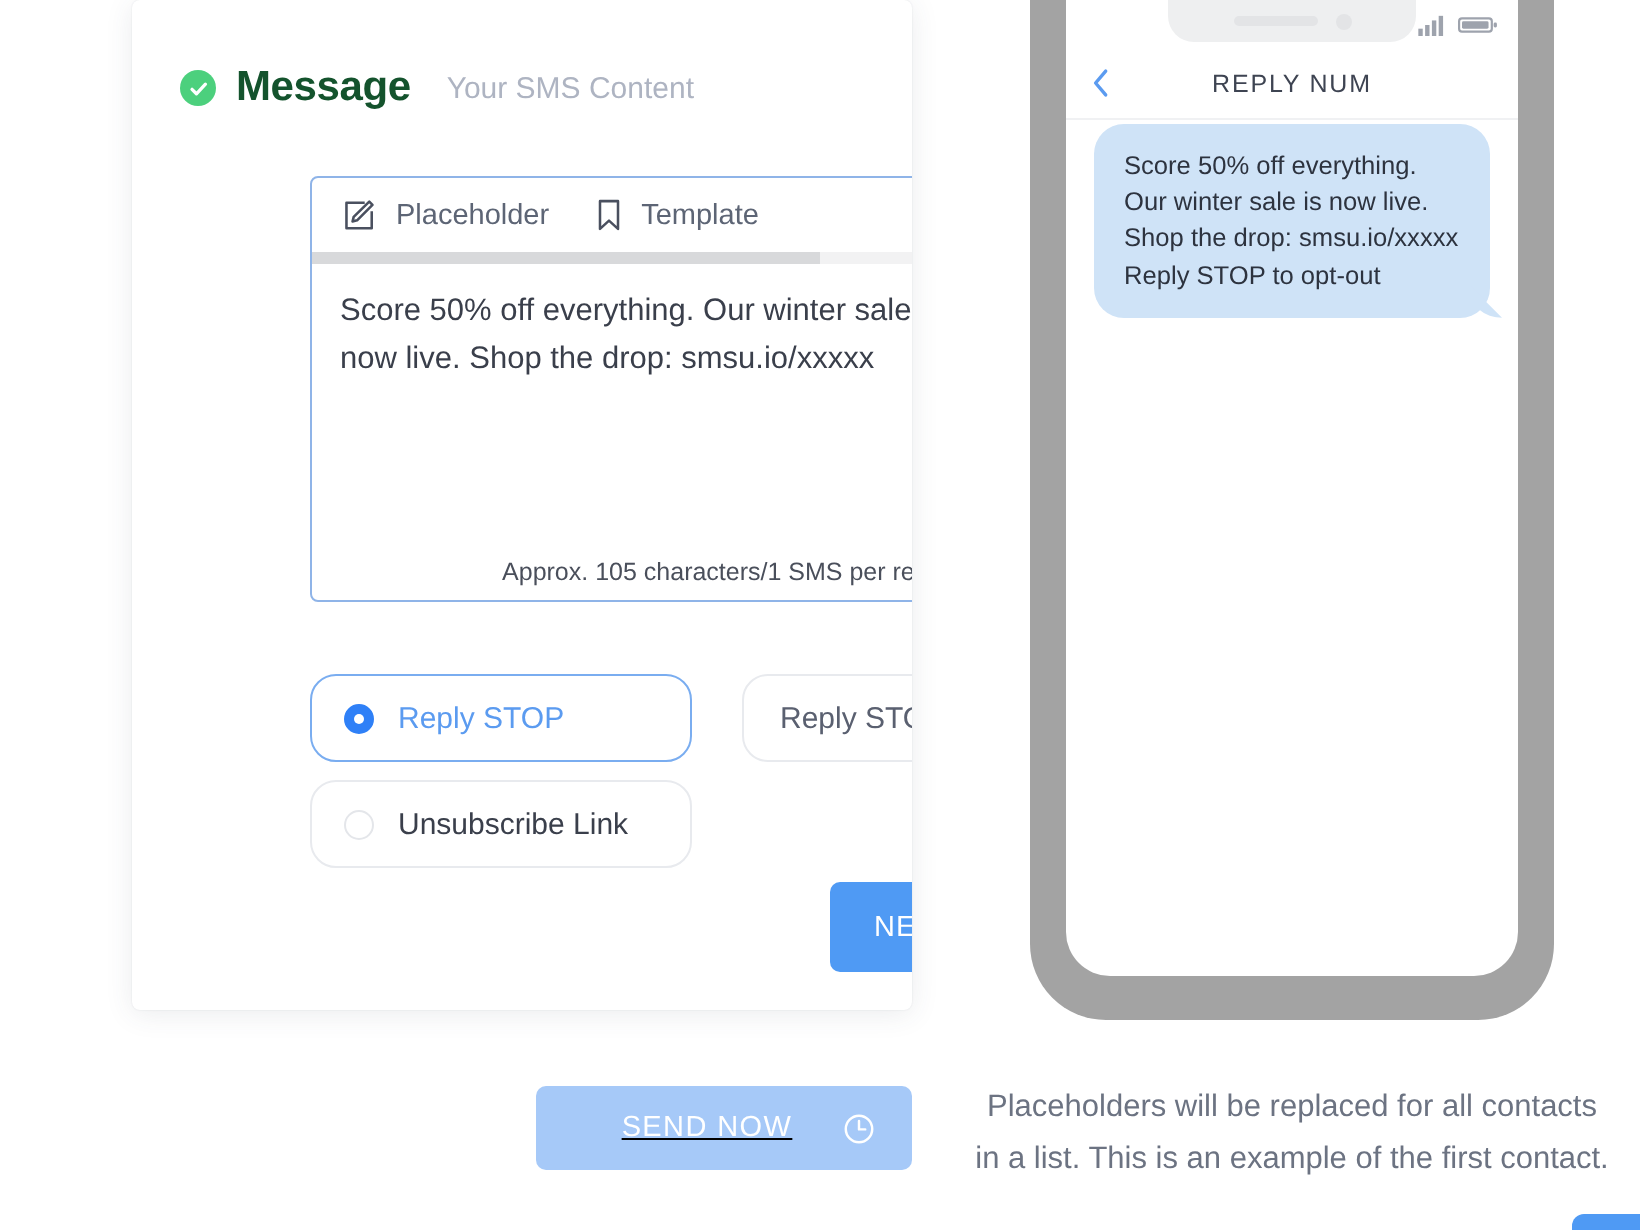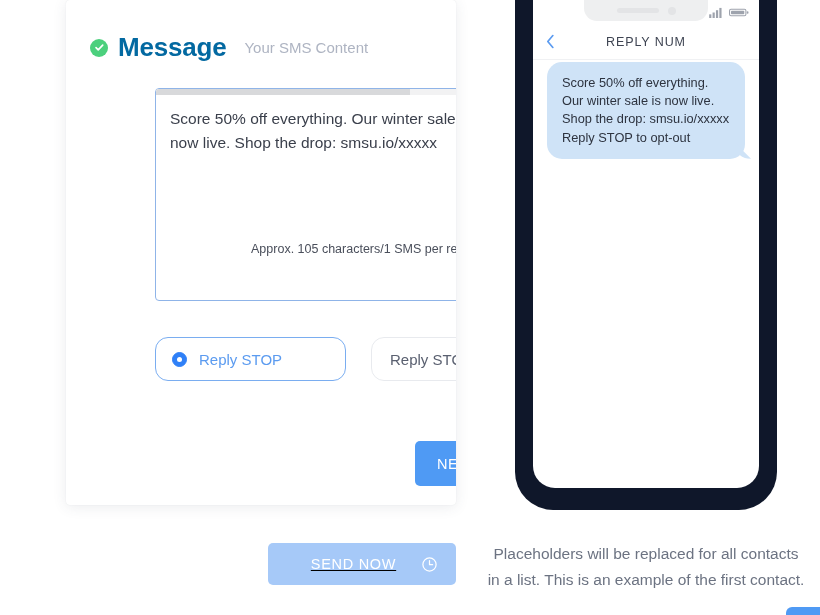--- a/index.html
+++ b/index.html
@@ -48,23 +48,23 @@
     border-radius: 50%;
     background: #4cd07d;
     display: flex;
     align-items: center;
     justify-content: center;
     flex: 0 0 auto;
   }
   .check-badge svg { display:block; }
 
   .title-main {
-    font-size: 26px;
+    font-size: 21px;
     font-weight: 700;
-    color: #0369a1;
+    color: #14532d;
     letter-spacing: -0.2px;
   }
   .title-sub {
     font-size: 15px;
     color: #aeb4c2;
     font-weight: 400;
     margin-left: 8px;
   }
 
   
@@ -241,21 +241,21 @@
   }
   .send-now svg { display:block; }
 
   
   .phone {
     position: absolute;
     left: 515px;
     top: 0px;
     width: 262px;
     height: 510px;
-    background: #0f172a;
+    background: #a3a3a3;
     border-radius: 0 0 38px 38px;
     box-sizing: border-box;
   }
   .phone-screen {
     position: absolute;
     left: 18px;
     top: 0px;
     right: 18px;
     bottom: 22px;
     background: #ffffff;
@@ -395,37 +395,65 @@
         <svg width="11" height="11" viewBox="0 0 12 12">
           <path d="M2.2 6.2 L4.6 8.6 L9.5 3.4" fill="none" stroke="#ffffff" stroke-width="1.8" stroke-linecap="round" stroke-linejoin="round"></path>
         </svg>
       </span>
       <span class="title-main">Message</span>
       <span class="title-sub">Your SMS Content</span>
     </div>
 
     <div class="composer">
 
+      <div class="composer-toolbar">
+
+        <div class="tool-item">
+          <span>
+            <svg width="19" height="19" viewBox="0 0 20 20">
+              <path d="M15.4 3.0 L17.1 4.7 L9.0 12.8 L6.6 13.4 L7.2 11.0 Z" fill="none" stroke="#4a505f" stroke-width="1.35" stroke-linejoin="round"></path>
+              <path d="M13.0 3.6 H3.4 V17.0 H16.7 V8.0" fill="none" stroke="#4a505f" stroke-width="1.35" stroke-linejoin="round"></path>
+            </svg>
+          </span>
+          <span>Placeholder</span>
+        </div>
+
+        <div class="tool-item">
+          <span>
+            <svg width="15" height="19" viewBox="0 0 16 20">
+              <path d="M3.2 2.6 H12.8 V17.4 L8.0 13.0 L3.2 17.4 Z" fill="none" stroke="#4a505f" stroke-width="1.35" stroke-linejoin="round"></path>
+            </svg>
+          </span>
+          <span>Template</span>
+        </div>
+
+        <div class="tool-spacer"></div>
+
+      </div>
 
       <div class="composer-divider">
         <div class="fill" style="width: 74%;"></div>
       </div>
 
       <div class="composer-body">
         <div class="composer-text">Score 50% off everything. Our winter sale is now live. Shop the drop: smsu.io/xxxxx</div>
         <div class="char-count">Approx. 105 characters/1 SMS per recipient.</div>
       </div>
 
     </div>
 
     <div class="opt opt-reply-stop">
       <span class="radio on"></span>
       <span>Reply STOP</span>
     </div>
 
+    <div class="opt opt-unsub">
+      <span class="radio off"></span>
+      <span>Unsubscribe Link</span>
+    </div>
 
     <div class="opt opt-ghost">
       <span>Reply STOP</span>
     </div>
 
     <button class="next-btn">NEXT</button>
 
   </div>
 
   <button class="send-now">

